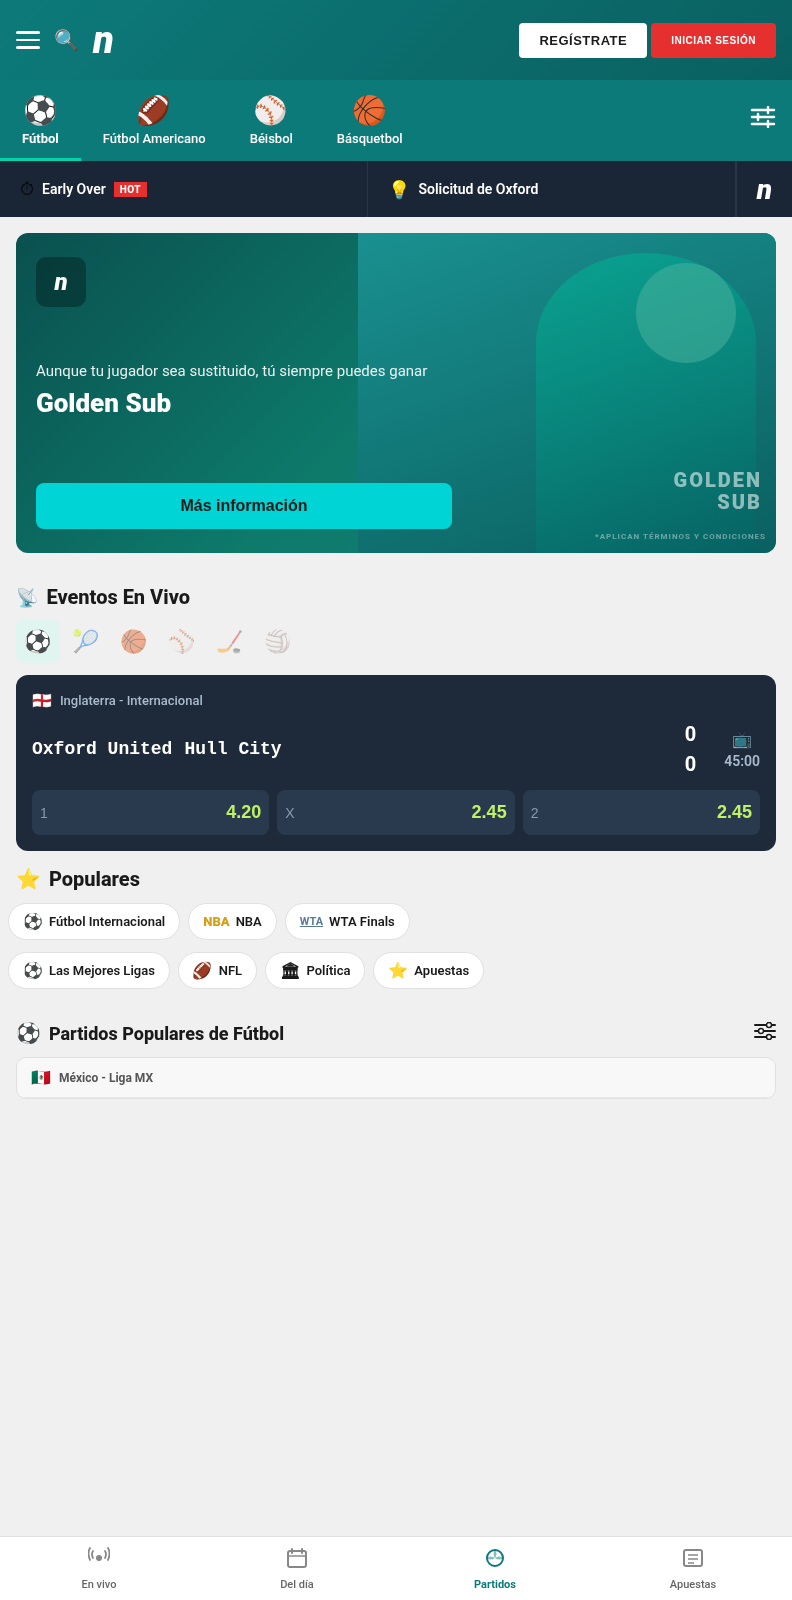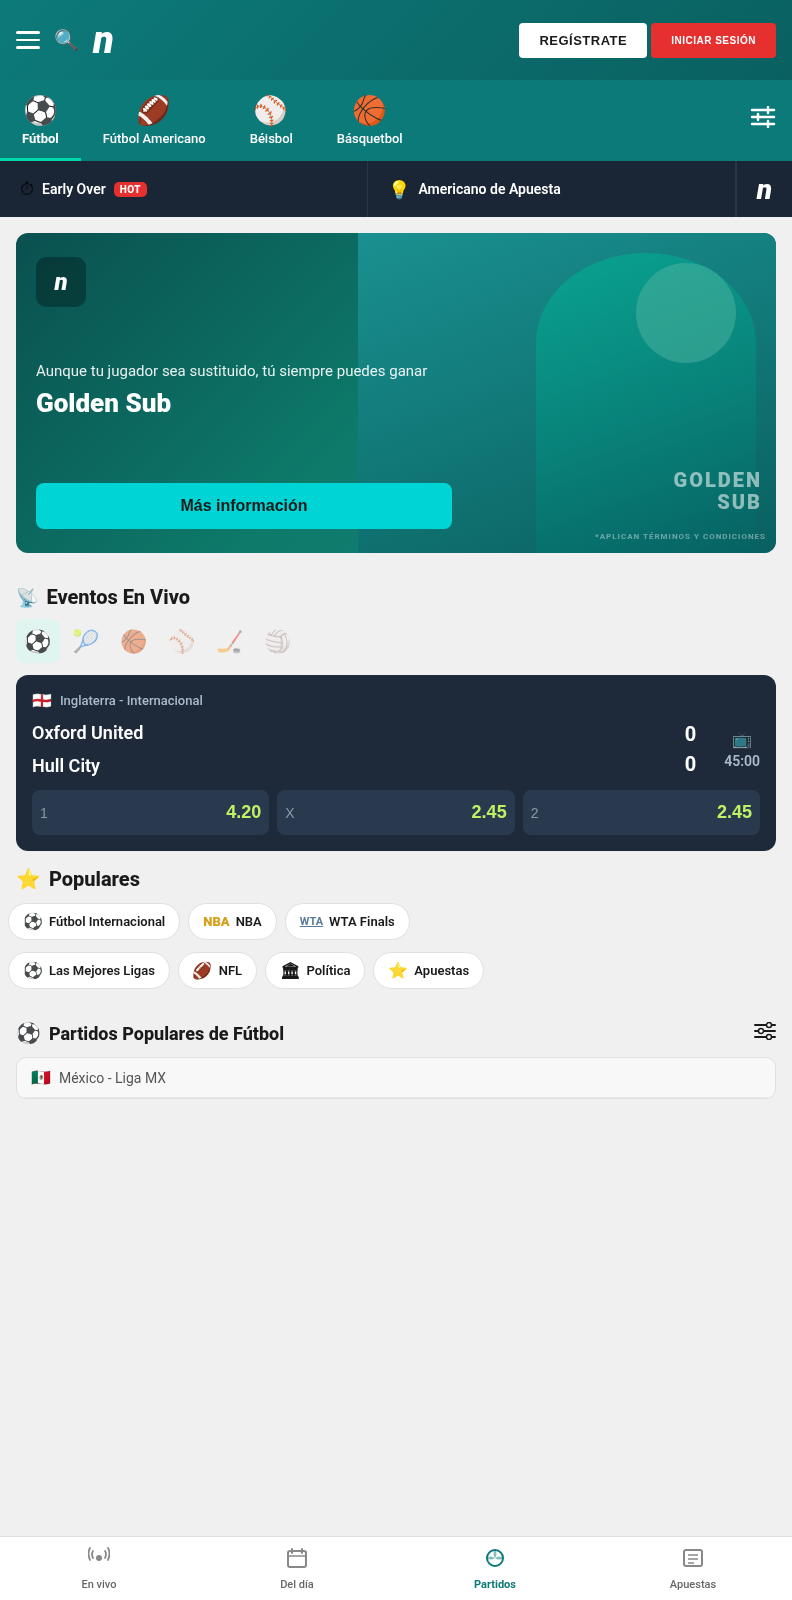--- a/index.html
+++ b/index.html
@@ -153,21 +153,21 @@
       color: white;
       font-size: 14px;
       font-weight: 600;
     }
     .hot-badge {
       background: #e63030;
       color: white;
       font-size: 10px;
       font-weight: 800;
       padding: 2px 6px;
-      border-radius: 5px;
+      border-radius: 0;
       letter-spacing: 0.5px;
     }
     .feature-novbet {
       background: #1a2535;
       display: flex;
       align-items: center;
       justify-content: center;
       width: 56px;
       border-left: 1px solid #2a3545;
     }
@@ -329,22 +329,23 @@
       font-weight: 500;
     }
     .match-teams {
       display: flex;
       justify-content: space-between;
       align-items: center;
       margin-bottom: 14px;
     }
     .teams-names {
       display: flex;
-      flex-direction: column;
+      flex-direction: row;
       gap: 12px;
+      font-family: Liberation Mono, monospace;
     }
     .team-name {
       color: white;
       font-size: 18px;
       font-weight: 600;
     }
     .score-col {
       display: flex;
       flex-direction: column;
       align-items: center;
@@ -481,23 +482,23 @@
     }
     .match-preview-header {
       display: flex;
       align-items: center;
       gap: 8px;
       padding: 10px 14px;
       background: #f8f8f8;
       border-bottom: 1px solid #e8e8e8;
     }
     .match-preview-league {
-      font-size: 14px;
+      font-size: 12px;
       color: #555;
-      font-weight: 400;
+      font-weight: 700;
     }
 
     
     .bottom-nav {
       position: fixed;
       bottom: 0;
       left: 0;
       width: 792px;
       background: white;
       border-top: 1px solid #e0e0e0;
@@ -593,21 +594,21 @@
   </div>
 
   <div class="feature-bar">
     <div class="feature-item">
       <span class="feature-icon">⏱</span>
       <span class="feature-label">Early Over</span>
       <span class="hot-badge">HOT</span>
     </div>
     <div class="feature-item">
       <span class="feature-icon">💡</span>
-      <span class="feature-label">Americano de Apuesta</span>
+      <span class="feature-label">Solicitud de Oxford</span>
     </div>
     <div class="feature-novbet">
       <span class="logo-n">n</span>
     </div>
   </div>
 
   <div class="promo-banner">
     <div class="promo-content">
       <div class="promo-logo">n</div>
       <div>

